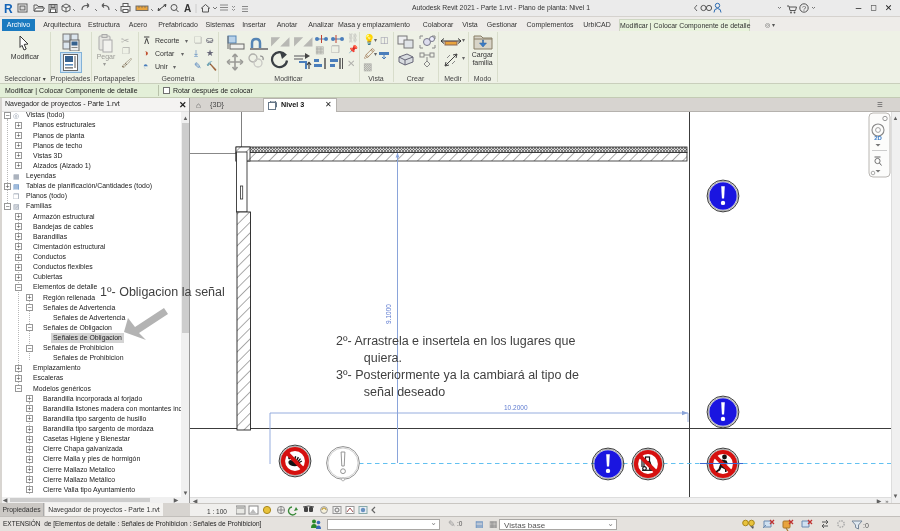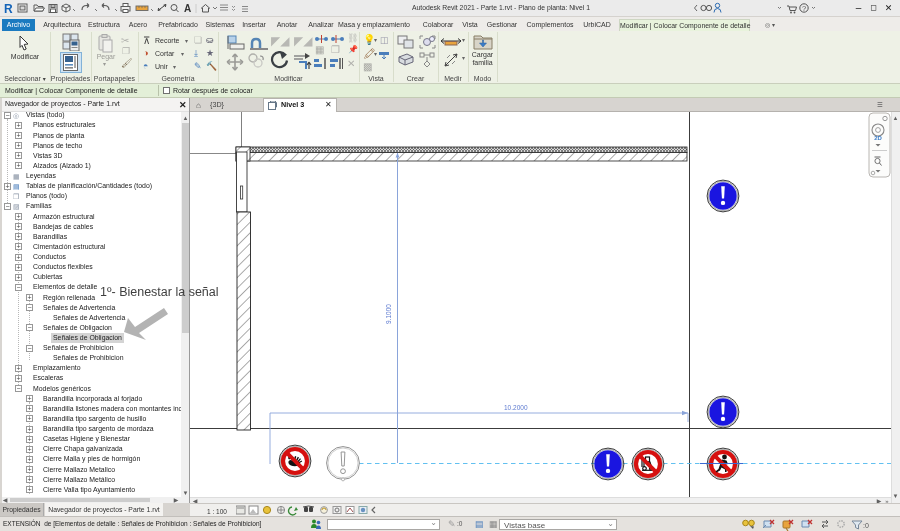--- a/index.html
+++ b/index.html
@@ -722,16 +722,20 @@
 <path d="M60 2 L67 2 L67 8 L60 8 Z" fill="#cfe0f0" stroke="#6a8ab0"></path>
           <path d="M66 1 l4 4 m-4 0 l4 -4" stroke="#c03030" stroke-width="1.3"></path>
 <path d="M80 3 h6 m-6 4 h6 M84 1 l2 2 l-2 2 m-2 0 l-2 2 l2 2" fill="none" stroke="#555"></path>
 <circle cx="99" cy="5" r="3.2" fill="none" stroke="#aaa" stroke-width="1.4" stroke-dasharray="1.5 1"></circle>
 <path d="M110 2 L120 2 L116.5 6 L116.5 10 L113.5 8.5 L113.5 6 Z" fill="#dfe8f0" stroke="#78889a"></path>
           <text x="121" y="9" font-size="7" fill="#555">:0</text>
 </g>
       </svg>
 </div>
 
-<div class="anno" style="left:100px;top:284px">1º- Bienestar la señal</div>
+<div class="anno" style="left:100px;top:284px">1º- Obligacion la señal</div>
+<div class="anno" style="left:336px;top:333px">2º- Arrastrela e insertela en los lugares que
+        quiera.
+3º- Posteriormente ya la cambiará al tipo de
+        señal deseado</div>
 <svg class="ab" style="left:118px;top:305px;z-index:30" width="56" height="36" viewBox="0 0 56 36">
       <path d="M6 31 L10 17 L17 26 L46 7 L50 13 L21 32 L28 39 Z" fill="#b3b3b3" transform="translate(0,-4)"></path>
     </svg>
 </div>
 </body></html>

